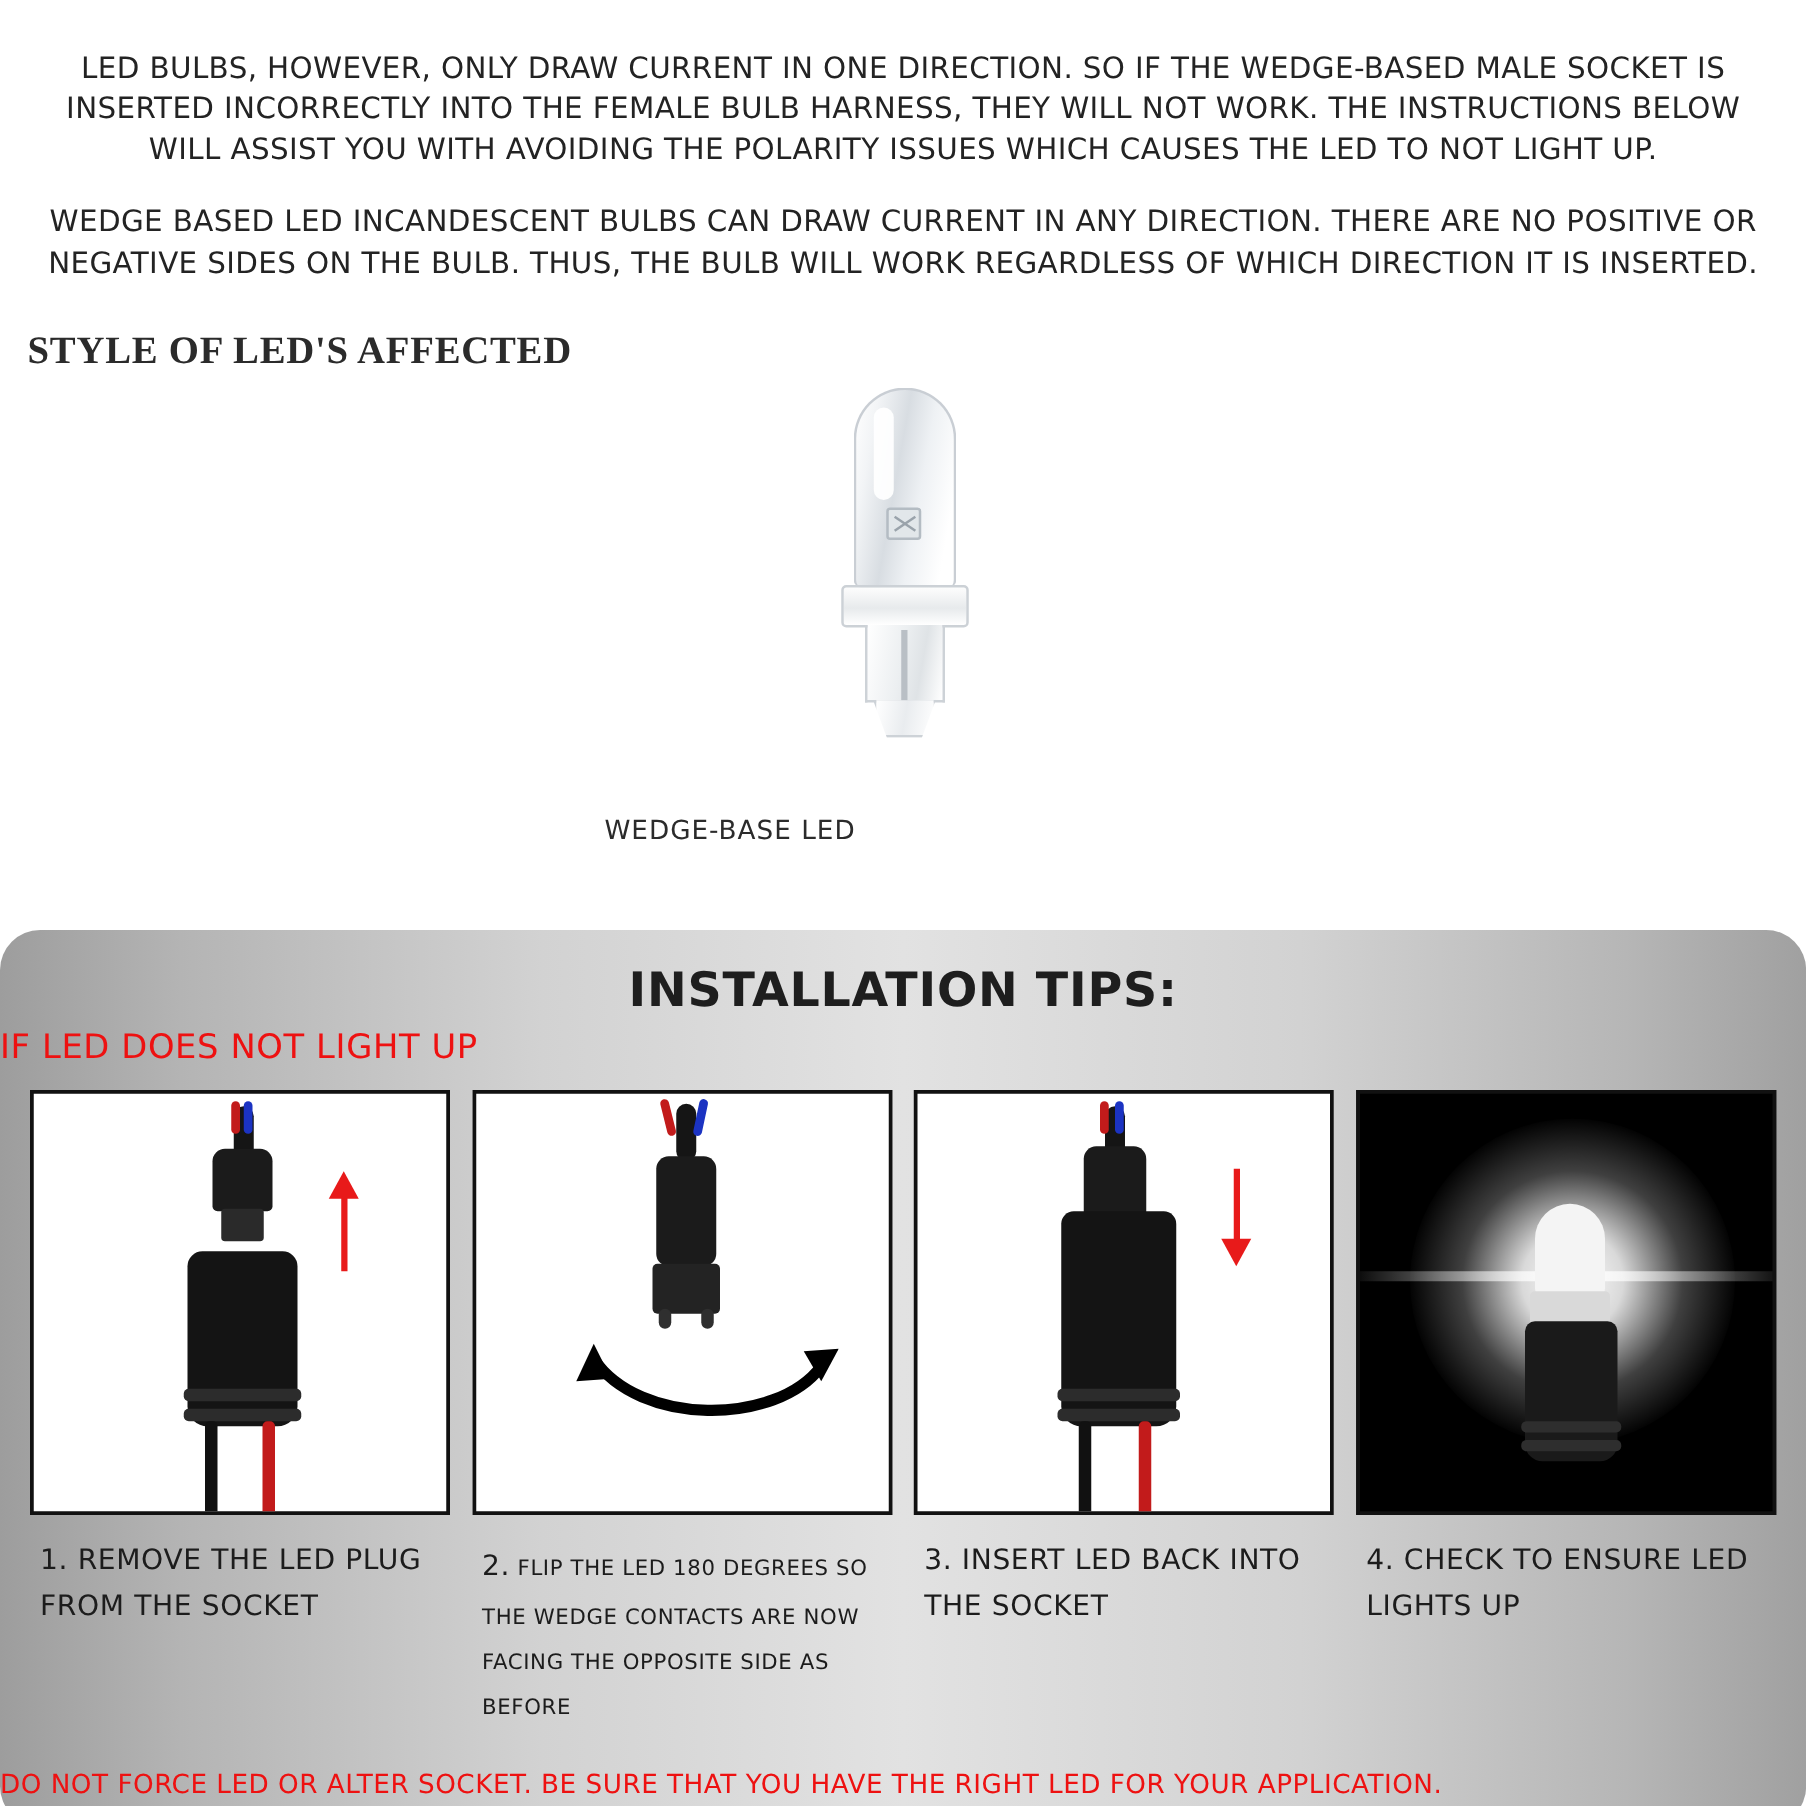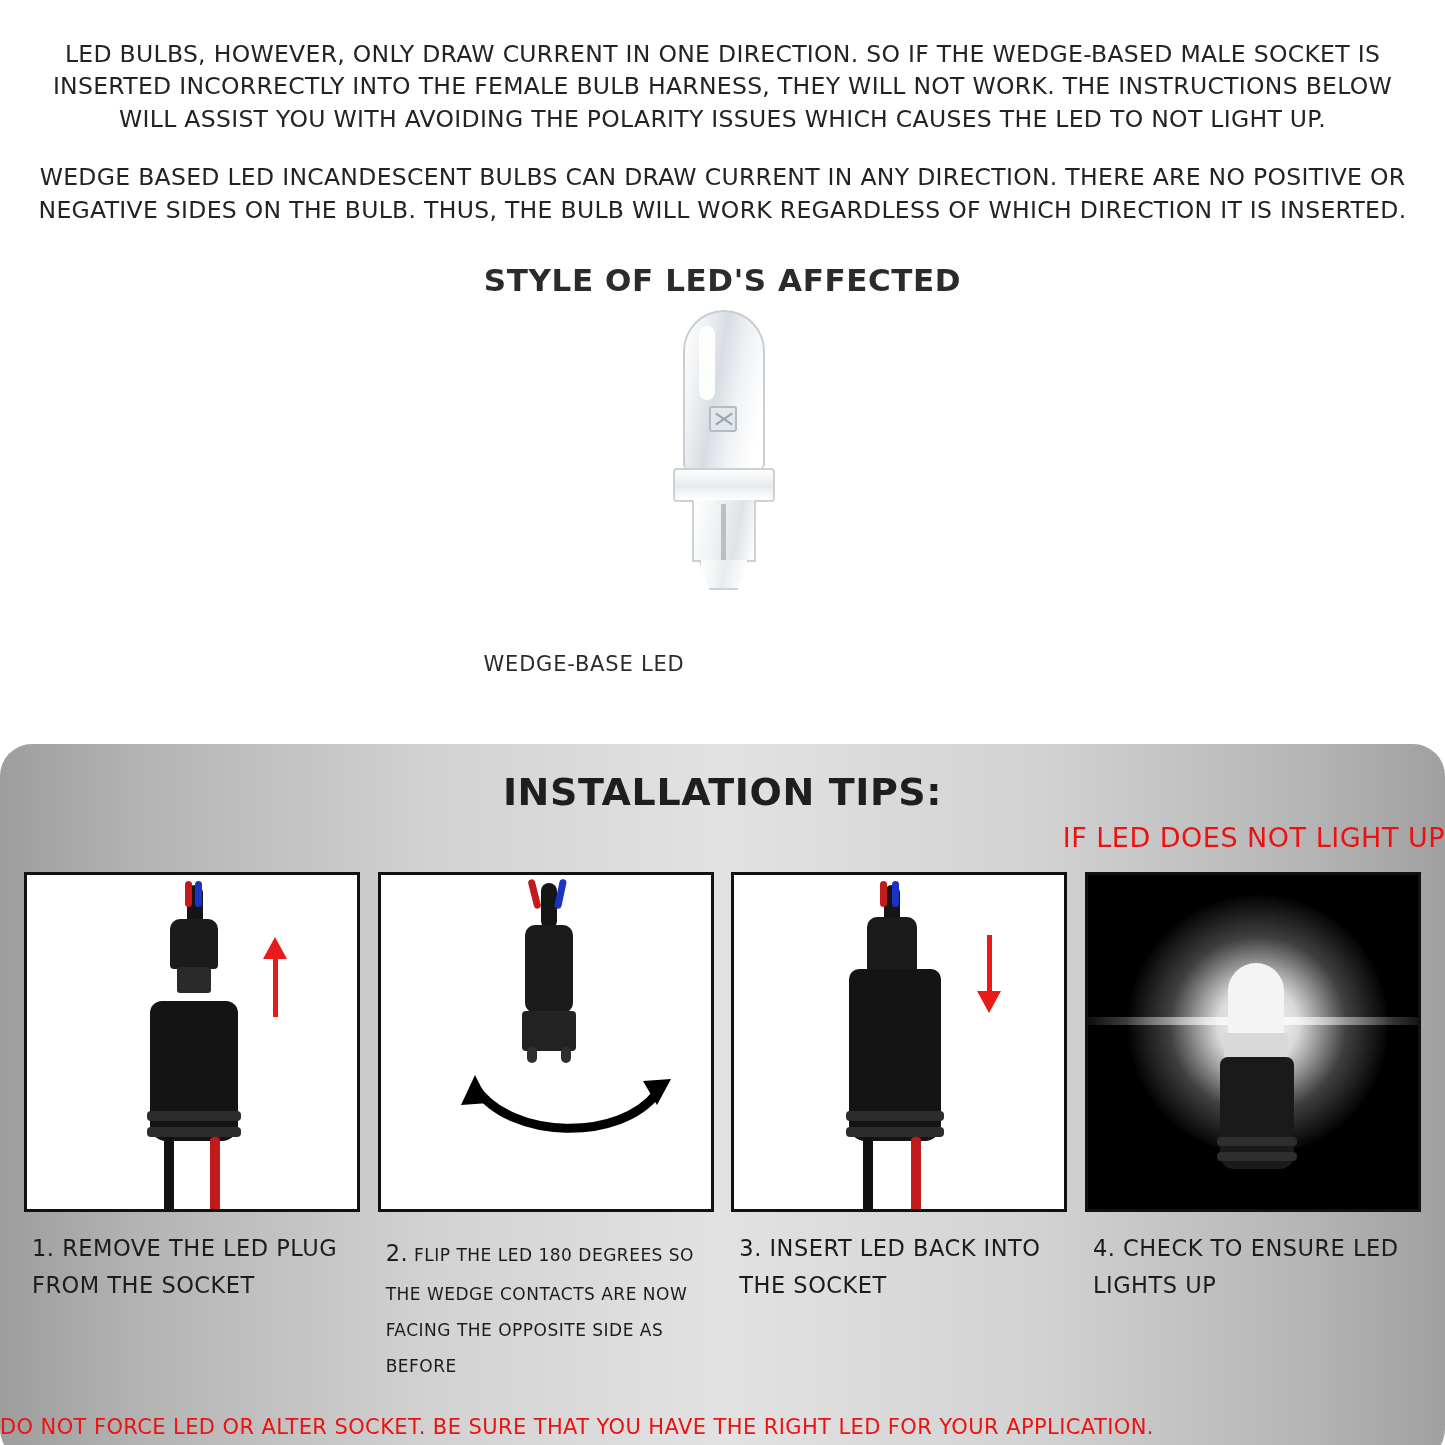--- a/index.html
+++ b/index.html
@@ -42,26 +42,27 @@
     font-size: 23.5px;
     line-height: 1.38;
     color: #232323;
     letter-spacing: 0.3px;
     text-transform: uppercase;
     font-family: "DejaVu Sans", sans-serif;
   }
   .para.second { margin-top: 38px; }
   .sub-title {
     margin-top: 36px;
-    text-align: center;
+    text-align: left;
     font-size: 31px;
     font-weight: bold;
     color: #2b2b2b;
     letter-spacing: 0.6px;
     text-transform: uppercase;
+    font-family: Liberation Serif, serif;
   }
 
   
   .bulb-wrap {
     position: relative;
     width: 1445px;
     left: -22px;
     height: 300px;
     margin-top: 12px;
   }
@@ -164,21 +165,21 @@
     margin-top: 26px;
     text-align: center;
     font-size: 38px;
     font-weight: bold;
     color: #1e1e1e;
     letter-spacing: 0.6px;
     text-transform: uppercase;
   }
   .tips-sub {
     margin-top: 8px;
-    text-align: right;
+    text-align: left;
     font-size: 27px;
     color: #ee1111;
     letter-spacing: 0.5px;
     text-transform: uppercase;
   }
 
   .cards {
     position: absolute;
     left: 0; top: 128px;
     width: 1445px;

